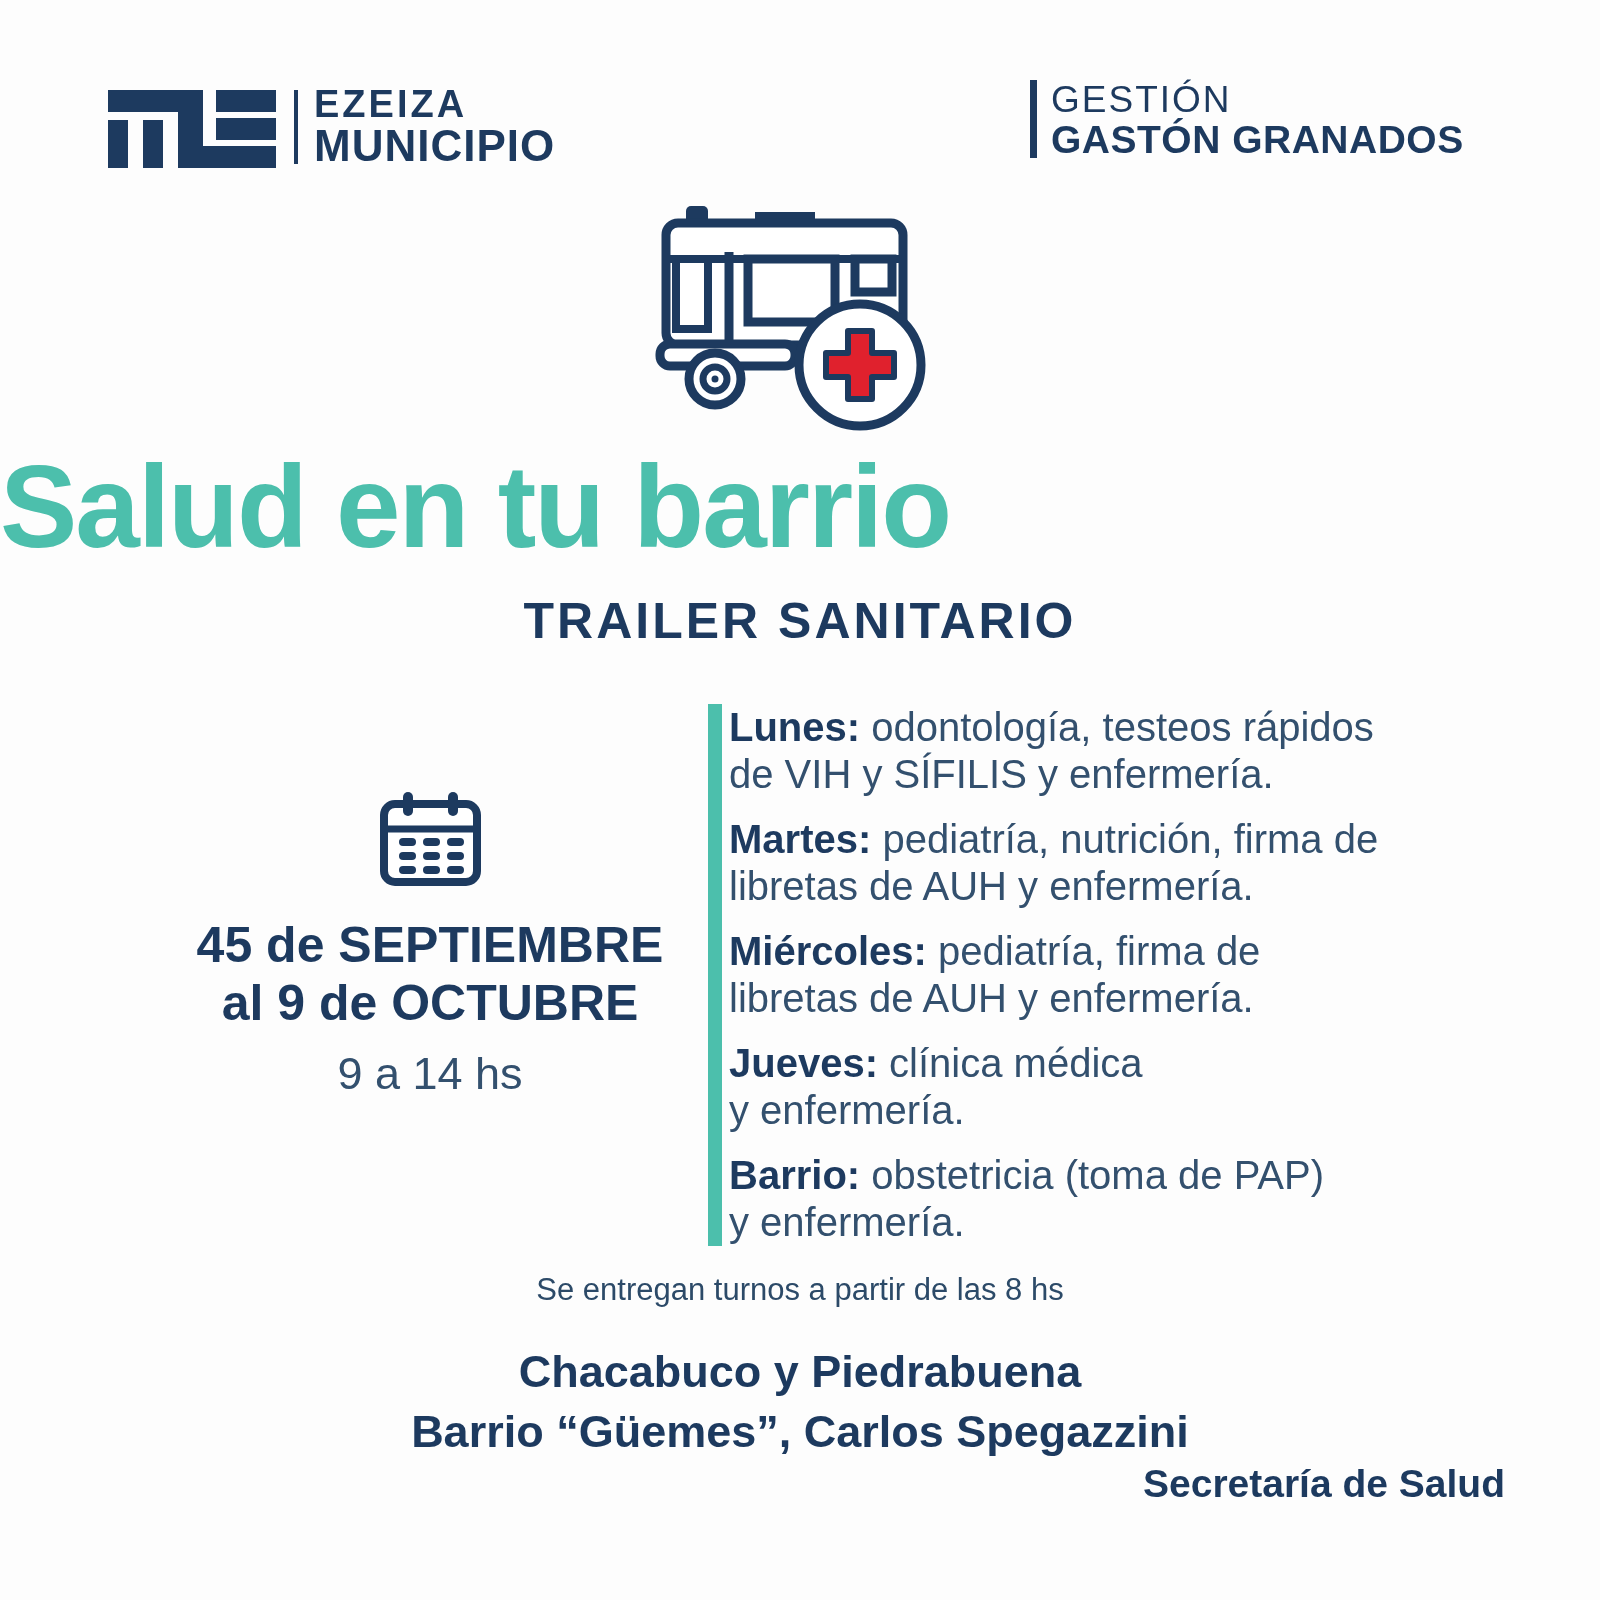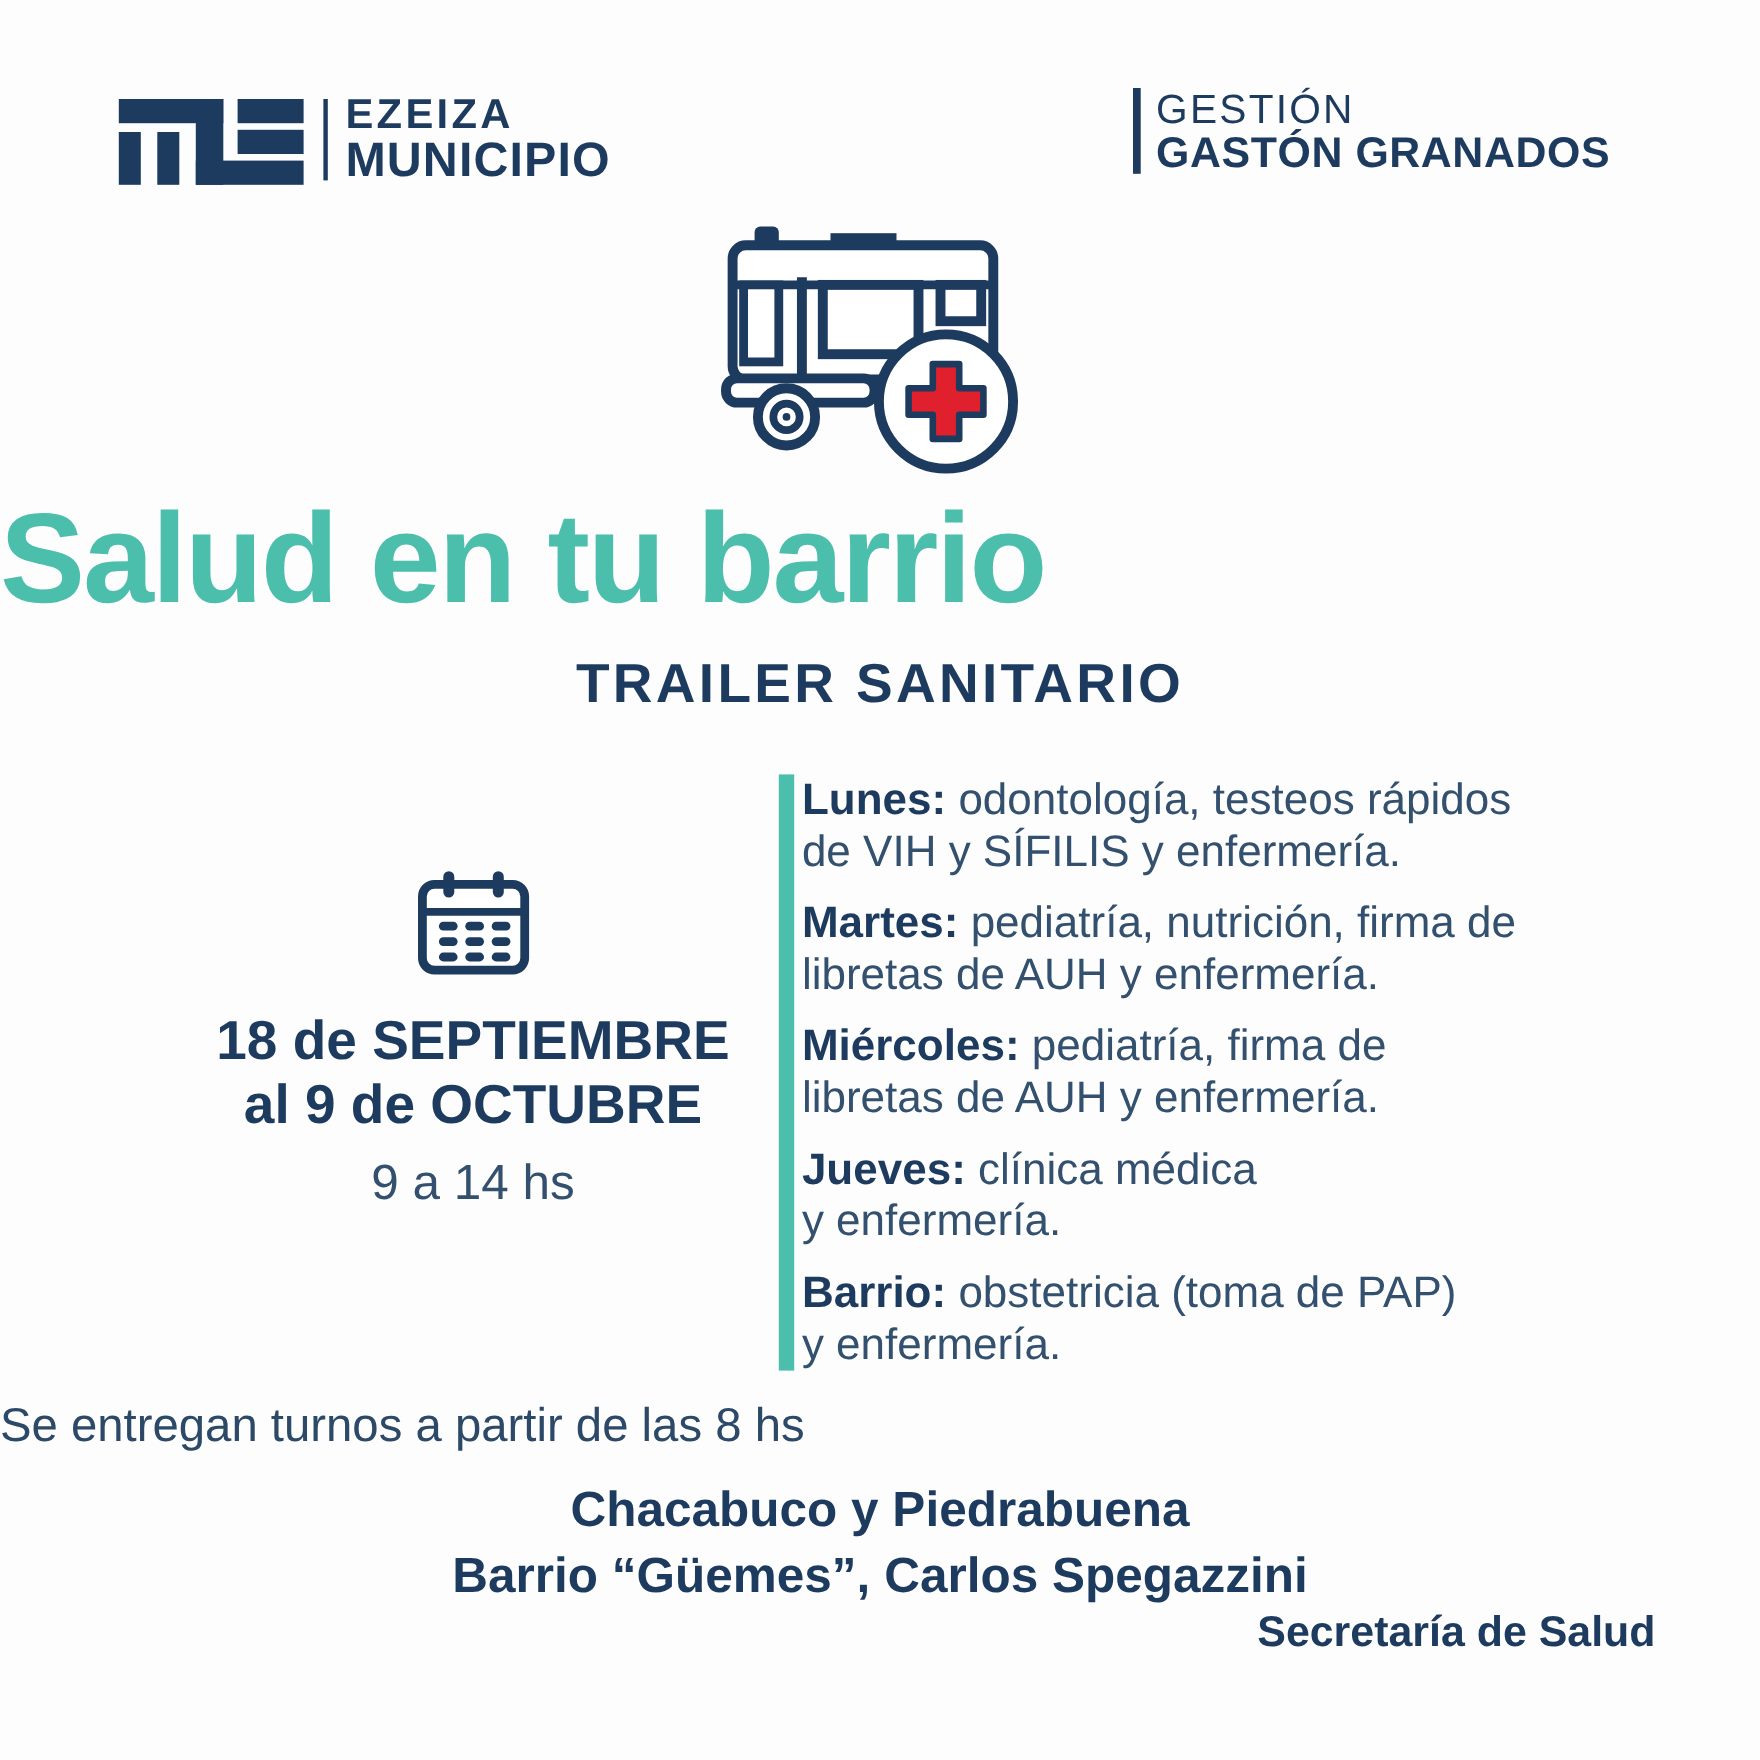--- a/index.html
+++ b/index.html
@@ -29,22 +29,22 @@
   .when .dates{margin-top:24px;font-size:50px;font-weight:700;line-height:58px;color:#1d3a5f;}
   .when .hours{margin-top:16px;font-size:45px;font-weight:400;color:#33506e;}
   
   .schedule{position:absolute;left:708px;top:704px;width:760px;
             border-left:14px solid #4cbfac;padding-left:7px;}
   .sched-item{margin-bottom:18px;}
   .sched-item:last-child{margin-bottom:0;}
   .sched-item p{margin:0;font-size:40px;line-height:47px;color:#33506e;white-space:nowrap;}
   .sched-item strong{color:#1d3a5f;font-weight:700;}
   
-  .turnos{position:absolute;left:0;top:1272px;width:1600px;text-align:left;
-          font-size:43px;font-weight:400;color:#2c4a68;}
+  .turnos{position:absolute;left:0;top:1272px;width:1600px;text-align:center;
+          font-size:31px;font-weight:400;color:#2c4a68;}
   .address{position:absolute;left:0;top:1342px;width:1600px;text-align:center;
           font-size:45px;font-weight:700;line-height:60px;color:#1d3a5f;}
   .signature{position:absolute;top:1462px;right:95px;
           font-size:39px;font-weight:700;color:#1d3a5f;}
   p,h1,h2{margin:0;}
 </style>
 </head>
 <body>
 
 <div class="canvas">
@@ -119,21 +119,21 @@
           <rect x="69" y="50" width="17" height="8" rx="4"></rect>
         <rect x="21" y="64" width="17" height="8" rx="4"></rect>
           <rect x="45" y="64" width="17" height="8" rx="4"></rect>
           <rect x="69" y="64" width="17" height="8" rx="4"></rect>
         <rect x="21" y="78" width="17" height="8" rx="4"></rect>
           <rect x="45" y="78" width="17" height="8" rx="4"></rect>
           <rect x="69" y="78" width="17" height="8" rx="4"></rect>
       </g>
     </svg>
     <div class="dates">
-      <div>18 de SEPTIEMBRE</div>
+      <div>45 de SEPTIEMBRE</div>
       <div>al 9 de OCTUBRE</div>
     </div>
     <div class="hours">9 a 14 hs</div>
   </div>
 
   <div class="schedule">
     <div class="sched-item">
       <p><strong>Lunes:</strong> <span>odontología, testeos rápidos</span></p>
       <p>de VIH y SÍFILIS y enfermería.</p>
     </div>

